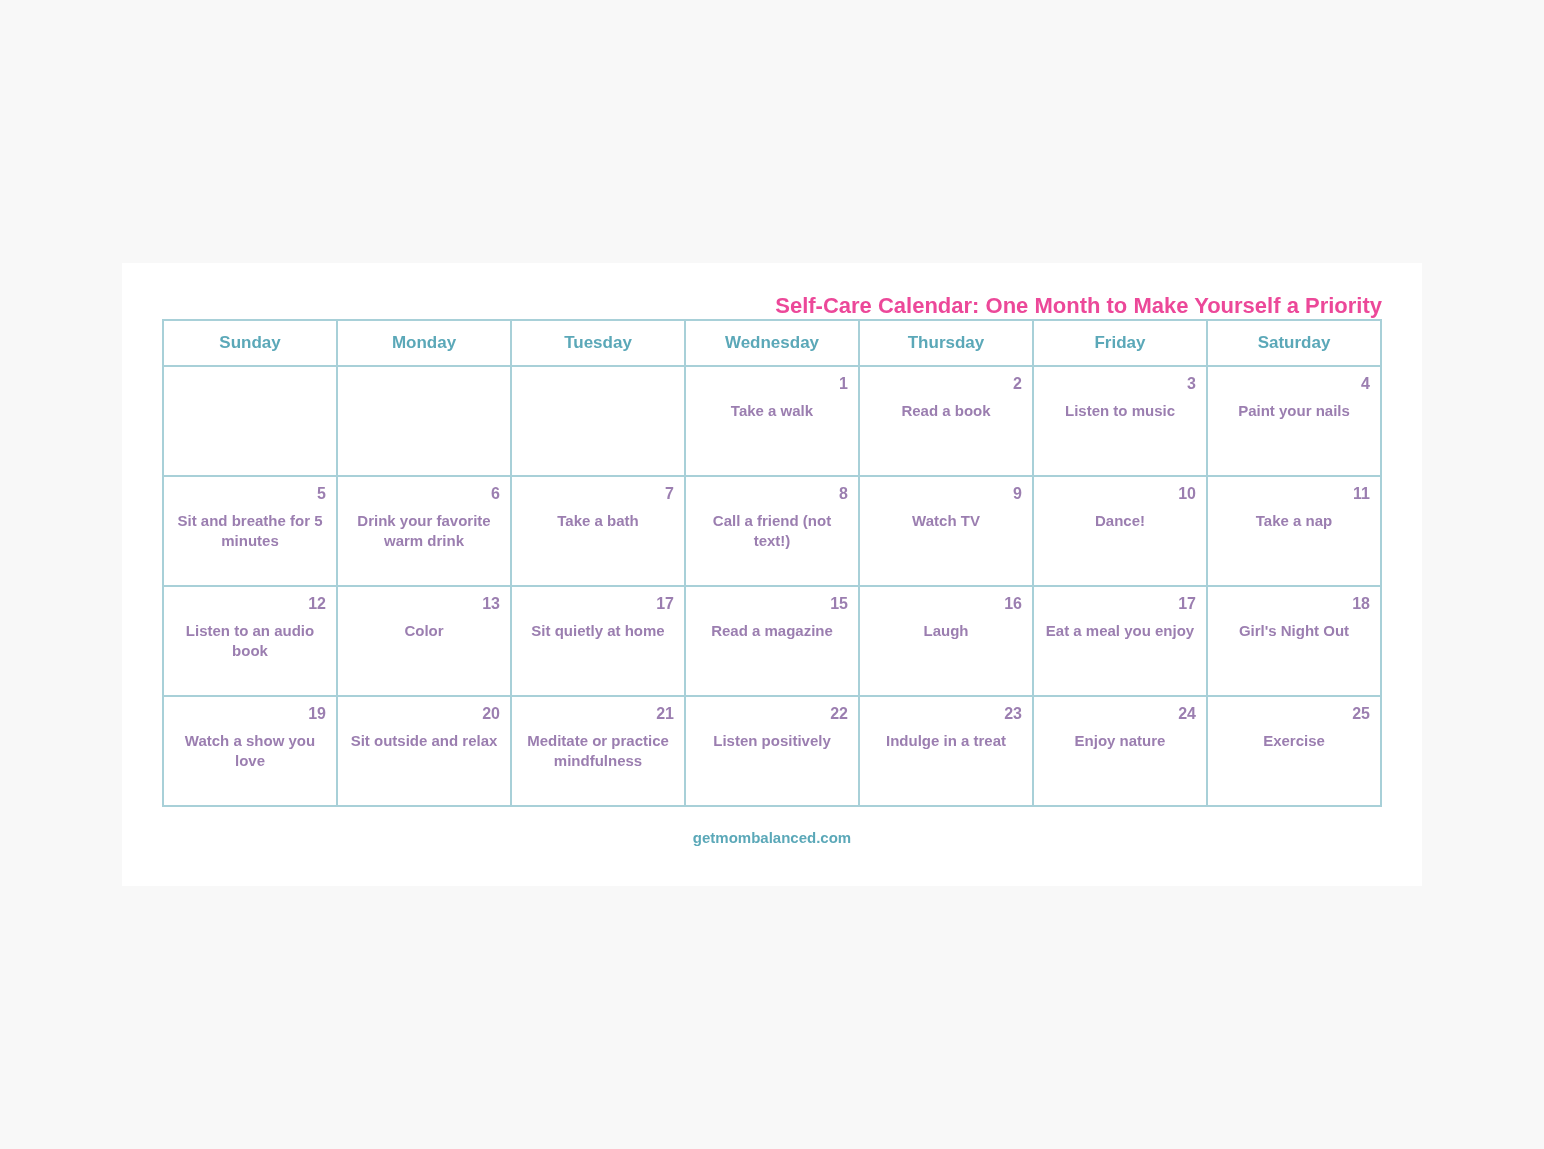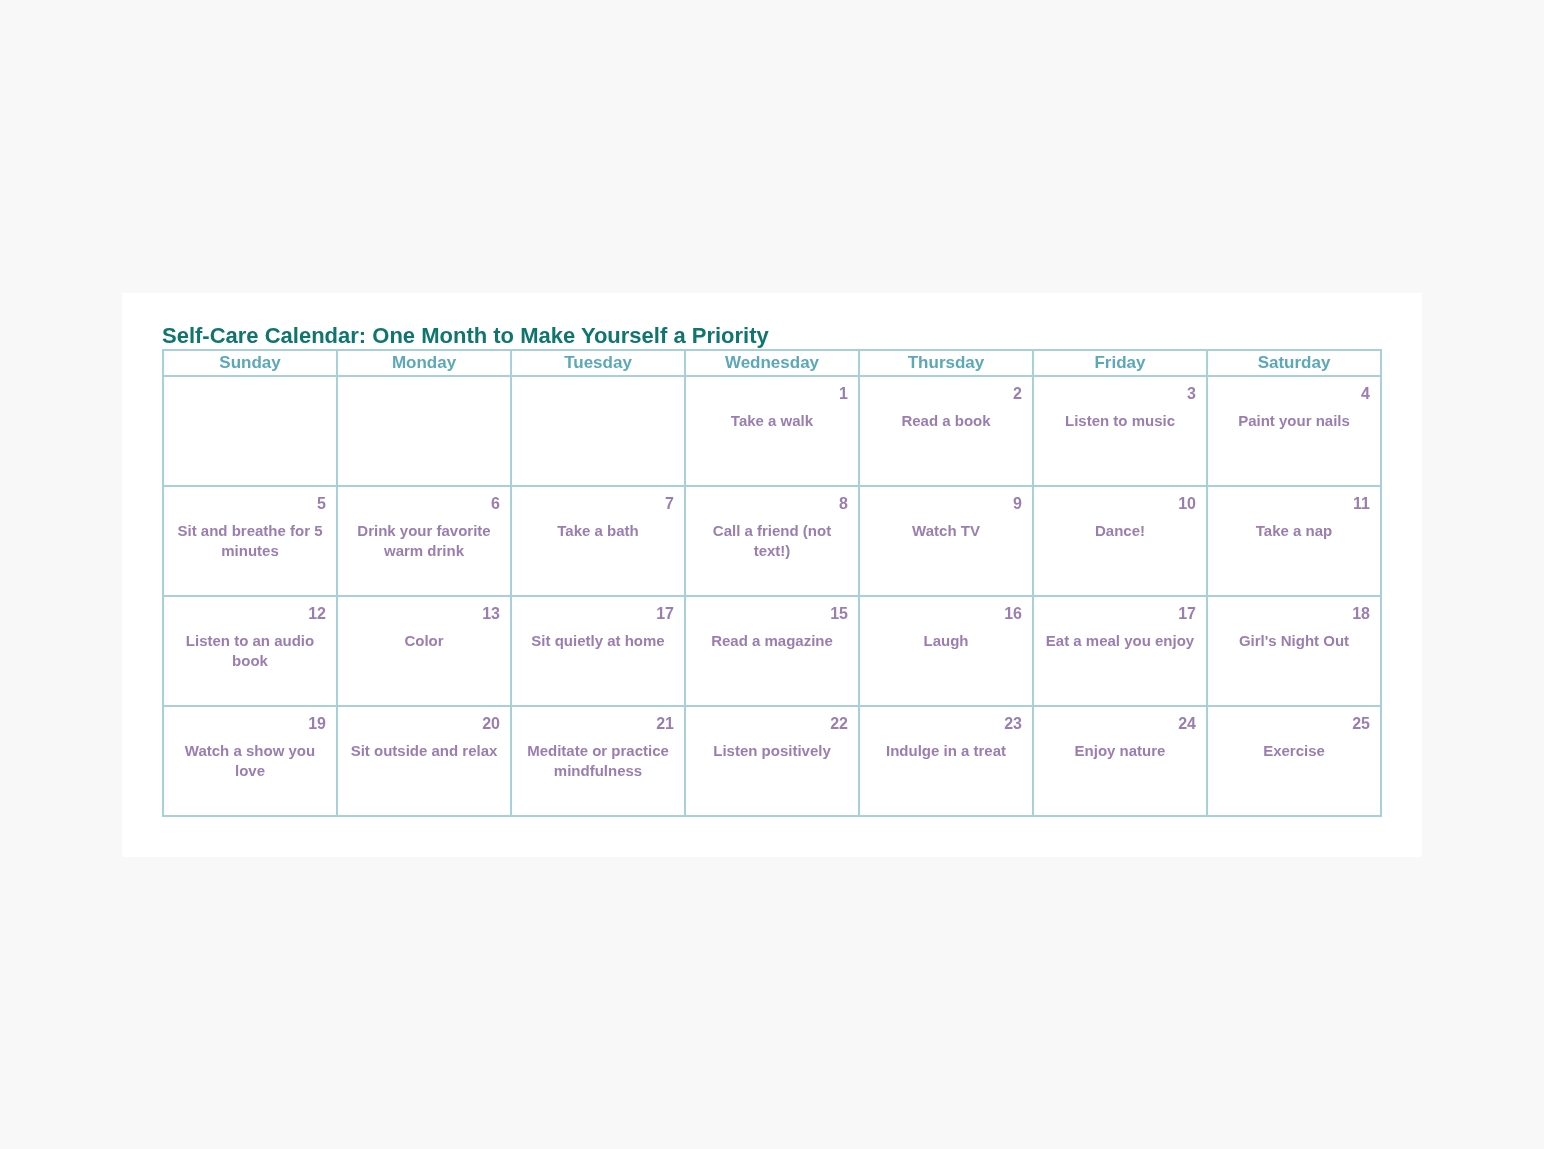--- a/index.html
+++ b/index.html
@@ -19,22 +19,22 @@
     }
 
     .page-container {
       background: white;
       width: 1300px;
       max-width: 100%;
       padding: 30px 40px 40px 40px;
     }
 
     .page-title {
-      text-align: left;
-      color: #0f766e;
+      text-align: right;
+      color: #ec4899;
       font-size: 22px;
       font-weight: bold;
       font-family: Arial, sans-serif;
     }
 
     .calendar-table {
       width: 100%;
       border-collapse: collapse;
       border: 2px solid #a8d0d8;
     }
@@ -45,21 +45,21 @@
       padding: 8px 10px;
       vertical-align: top;
       width: calc(100% / 7);
     }
 
     .calendar-table th {
       text-align: center;
       color: #5ba8b8;
       font-size: 17px;
       font-weight: bold;
-      padding: 2px 8px;
+      padding: 12px 8px;
       background: white;
     }
 
     .calendar-table td {
       height: 110px;
     }
 
     .cell-number {
       display: block;
       text-align: right;
@@ -217,13 +217,14 @@
             <span class="cell-text">Enjoy nature</span>
           </td>
           <td>
             <span class="cell-number">25</span>
             <span class="cell-text">Exercise</span>
           </td>
         </tr>
       </tbody>
   </table>
 
+  <div class="footer-link">getmombalanced.com</div>
 </div>
 
 </body></html>

